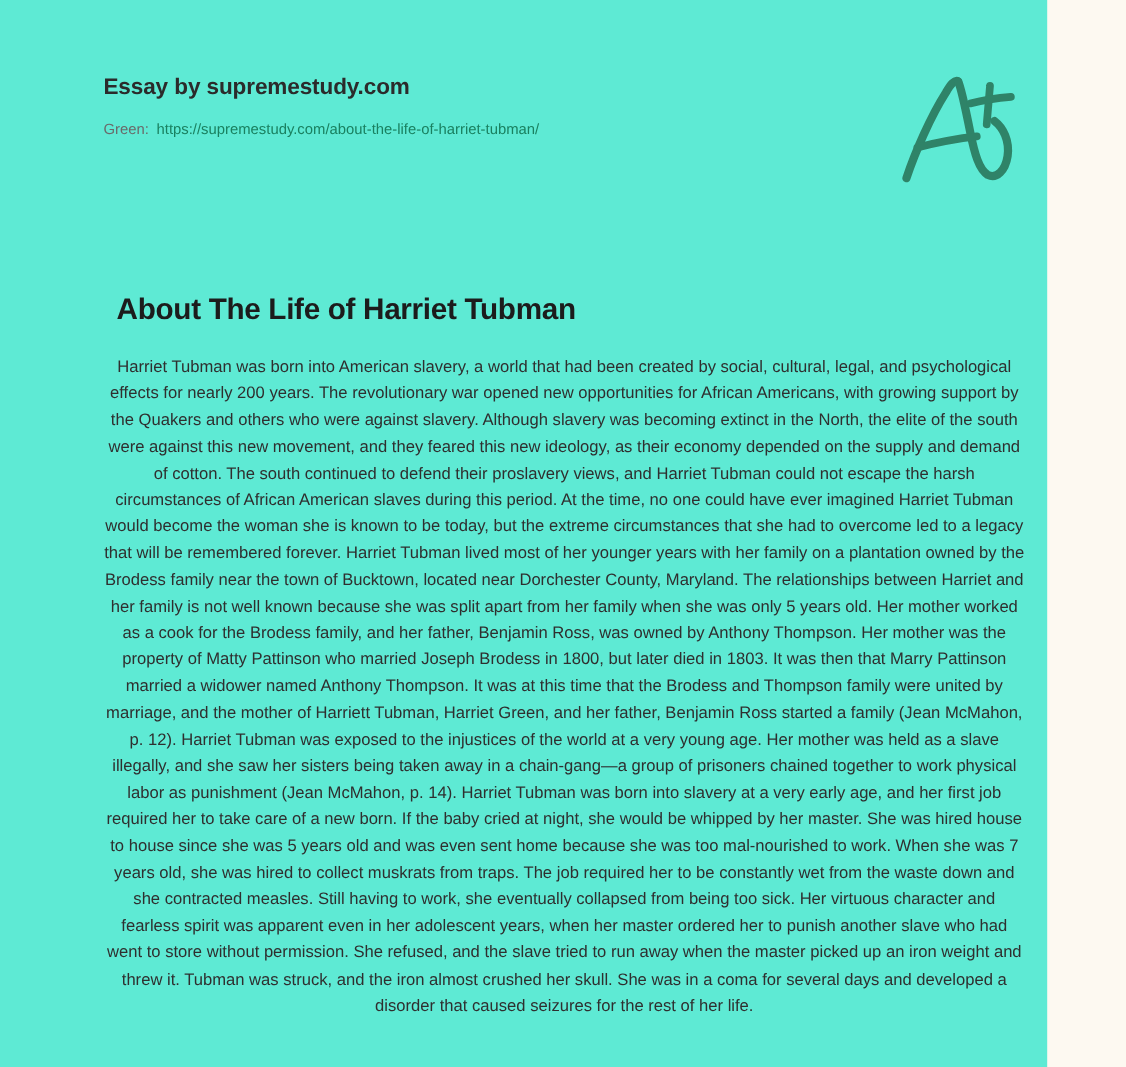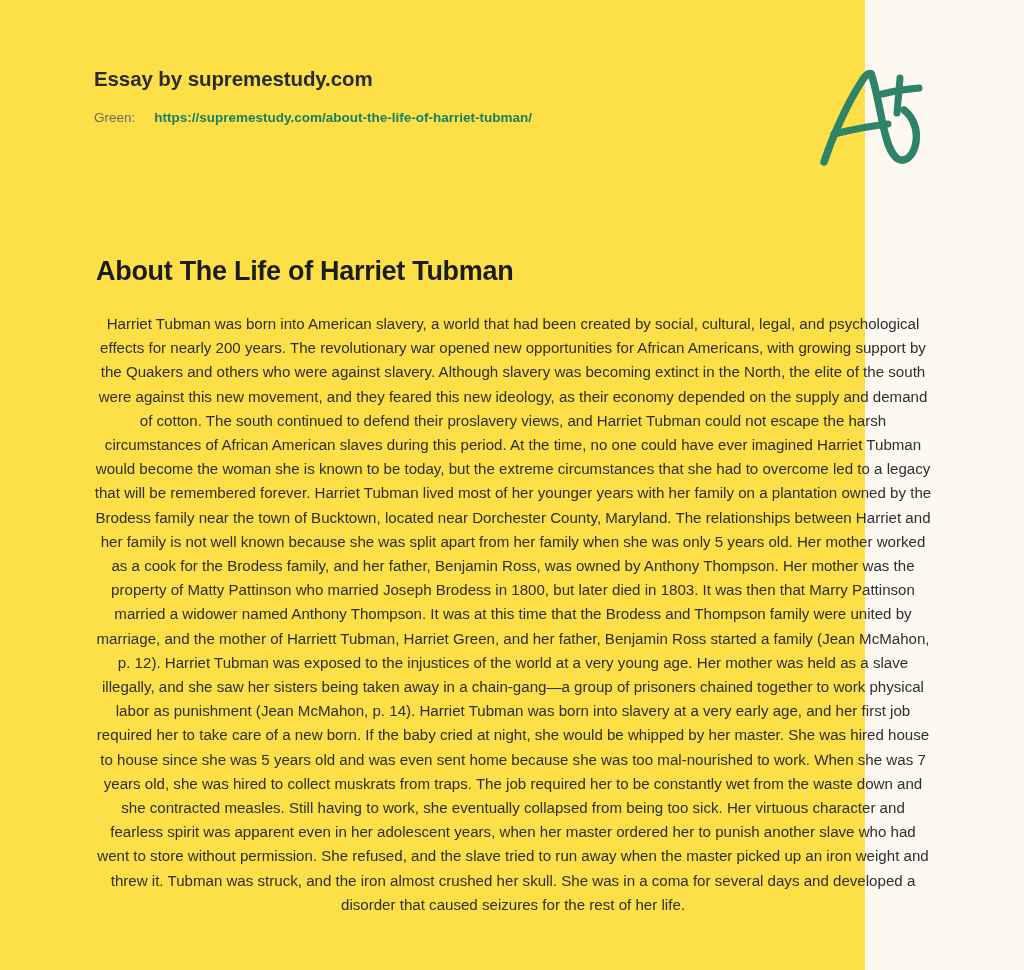--- a/index.html
+++ b/index.html
@@ -8,23 +8,23 @@
   }
   body {
     width: 1024px;
     height: 970px;
     background: #fdf9f1;
     font-family: "Liberation Sans", sans-serif;
     overflow: hidden;
   }
   .page {
     position: relative;
-    width: 865px;
+    width: 952px;
     height: 970px;
-    background: #fde047;
+    background: #5eead4;
     box-sizing: border-box;
   }
 
   
   .header {
     position: absolute;
     left: 94px;
     top: 66px;
     width: 836px;
     height: 110px;
@@ -43,22 +43,21 @@
     line-height: 18px;
     color: #6a6a6a;
     white-space: nowrap;
   }
   .source-label {
     color: #6a6a6a;
   }
   .source-url {
     color: #1a8060;
     text-decoration: none;
-    margin-left: 19px;
-    font-weight: bold;
+    margin-left: 7px;
   }
 
   
   .logo {
     position: absolute;
     left: 812px;
     top: 58px;
     width: 124px;
     height: 118px;
   }
@@ -69,21 +68,21 @@
   }
 
   
   .article {
     position: absolute;
     left: 94px;
     top: 252px;
     width: 838px;
   }
   .article-title {
-    margin: 2px;
+    margin: 12px;
     font-size: 27px;
     font-weight: bold;
     color: #1c1c1c;
     letter-spacing: -0.3px;
     line-height: 34px;
   }
   .article-body {
     margin: 0;
     margin-top: 24px;
     font-size: 15.1px;

